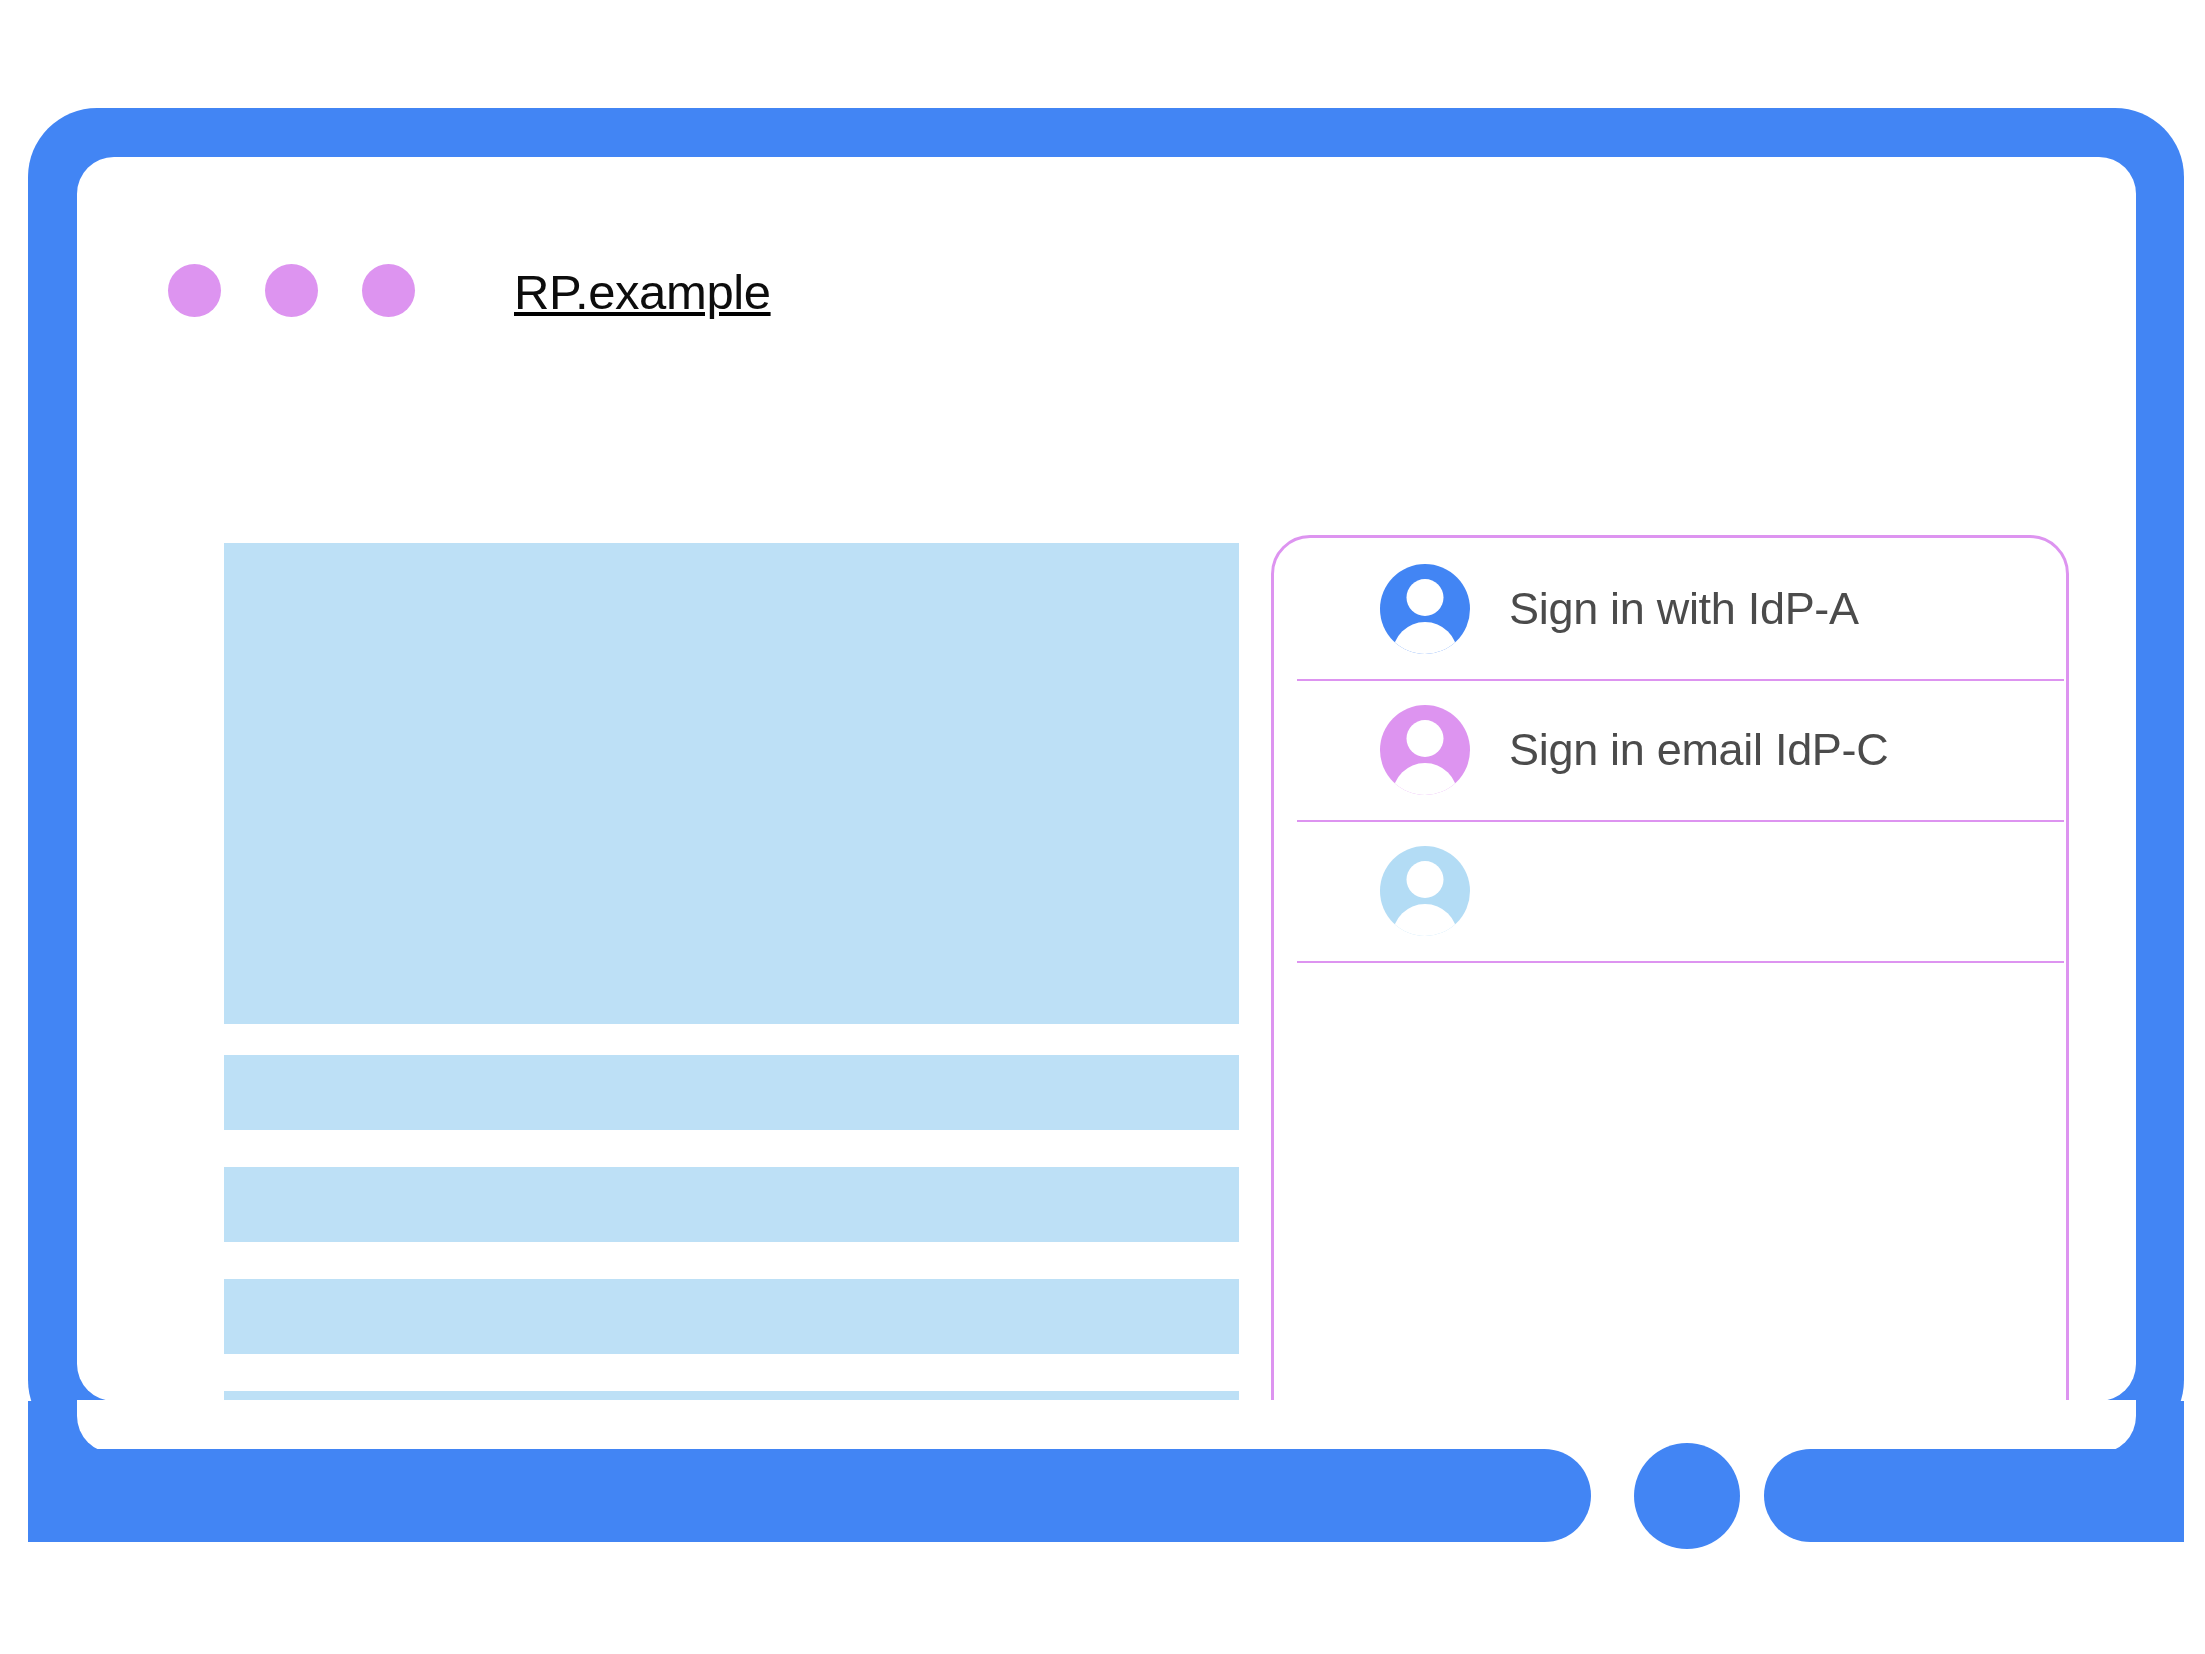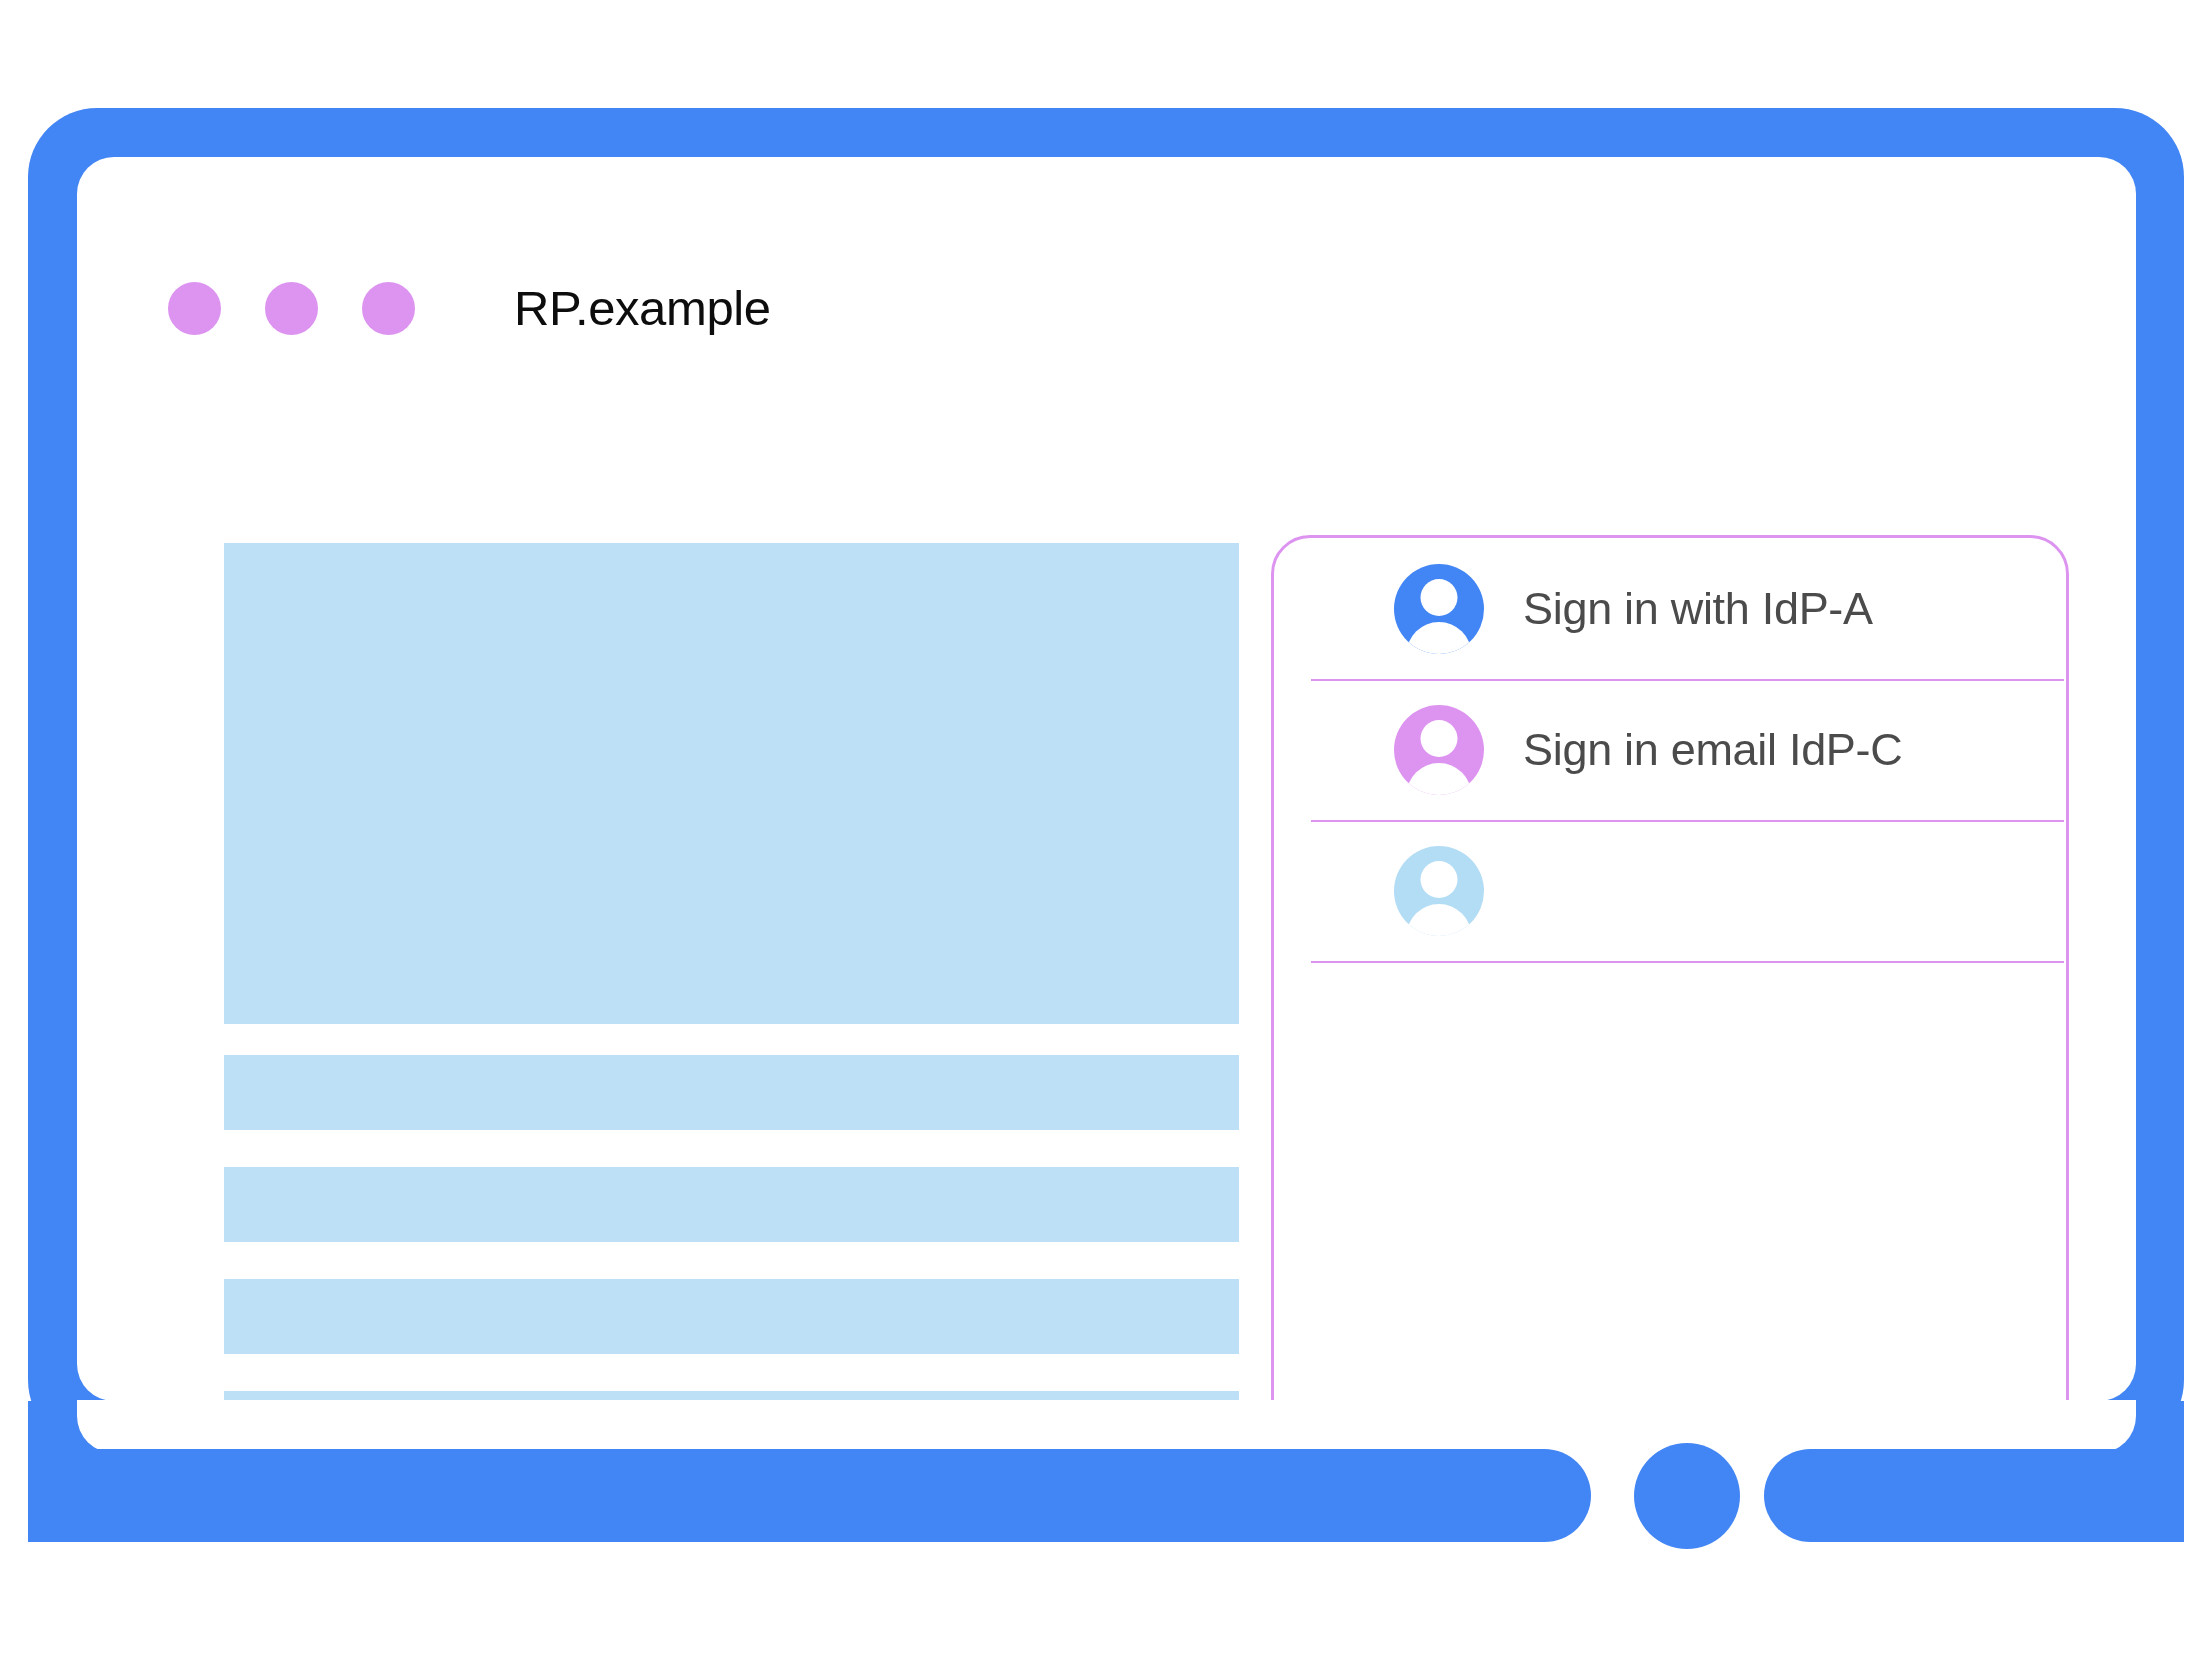--- a/index.html
+++ b/index.html
@@ -106,21 +106,22 @@
   }
 
   
   .titlebar {
     position: absolute;
     left: 139px;
     top: 155px;
     width: 1879px;
     height: 88px;
     display: flex;
-    align-items: center;
+    align-items: flex-start;
+    text-decoration: underline;
   }
   .dot {
     width: 53px;
     height: 53px;
     border-radius: 50%;
     background: #dd94f0;
     margin-right: 44px;
     flex: 0 0 auto;
   }
   .window-title {
@@ -150,21 +151,20 @@
     background: #ffffff;
     box-sizing: border-box;
   }
   .signin-list {
     position: absolute;
     left: 0;
     top: 0;
     width: 100%;
     height: 100%;
     box-sizing: border-box;
-    padding-left: 14px;
   }
   .signin-row {
     position: relative;
     height: 141px;
     display: flex;
     align-items: center;
     padding-left: 106px;
     box-sizing: border-box;
   }
   .signin-row + .signin-row::before {

